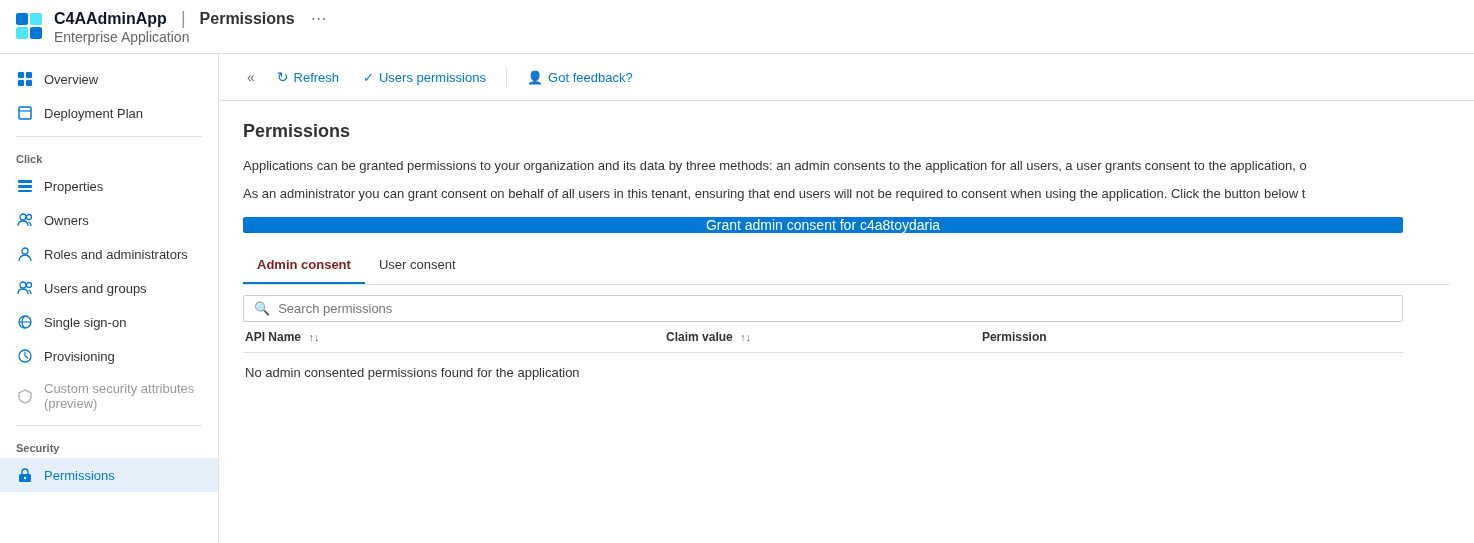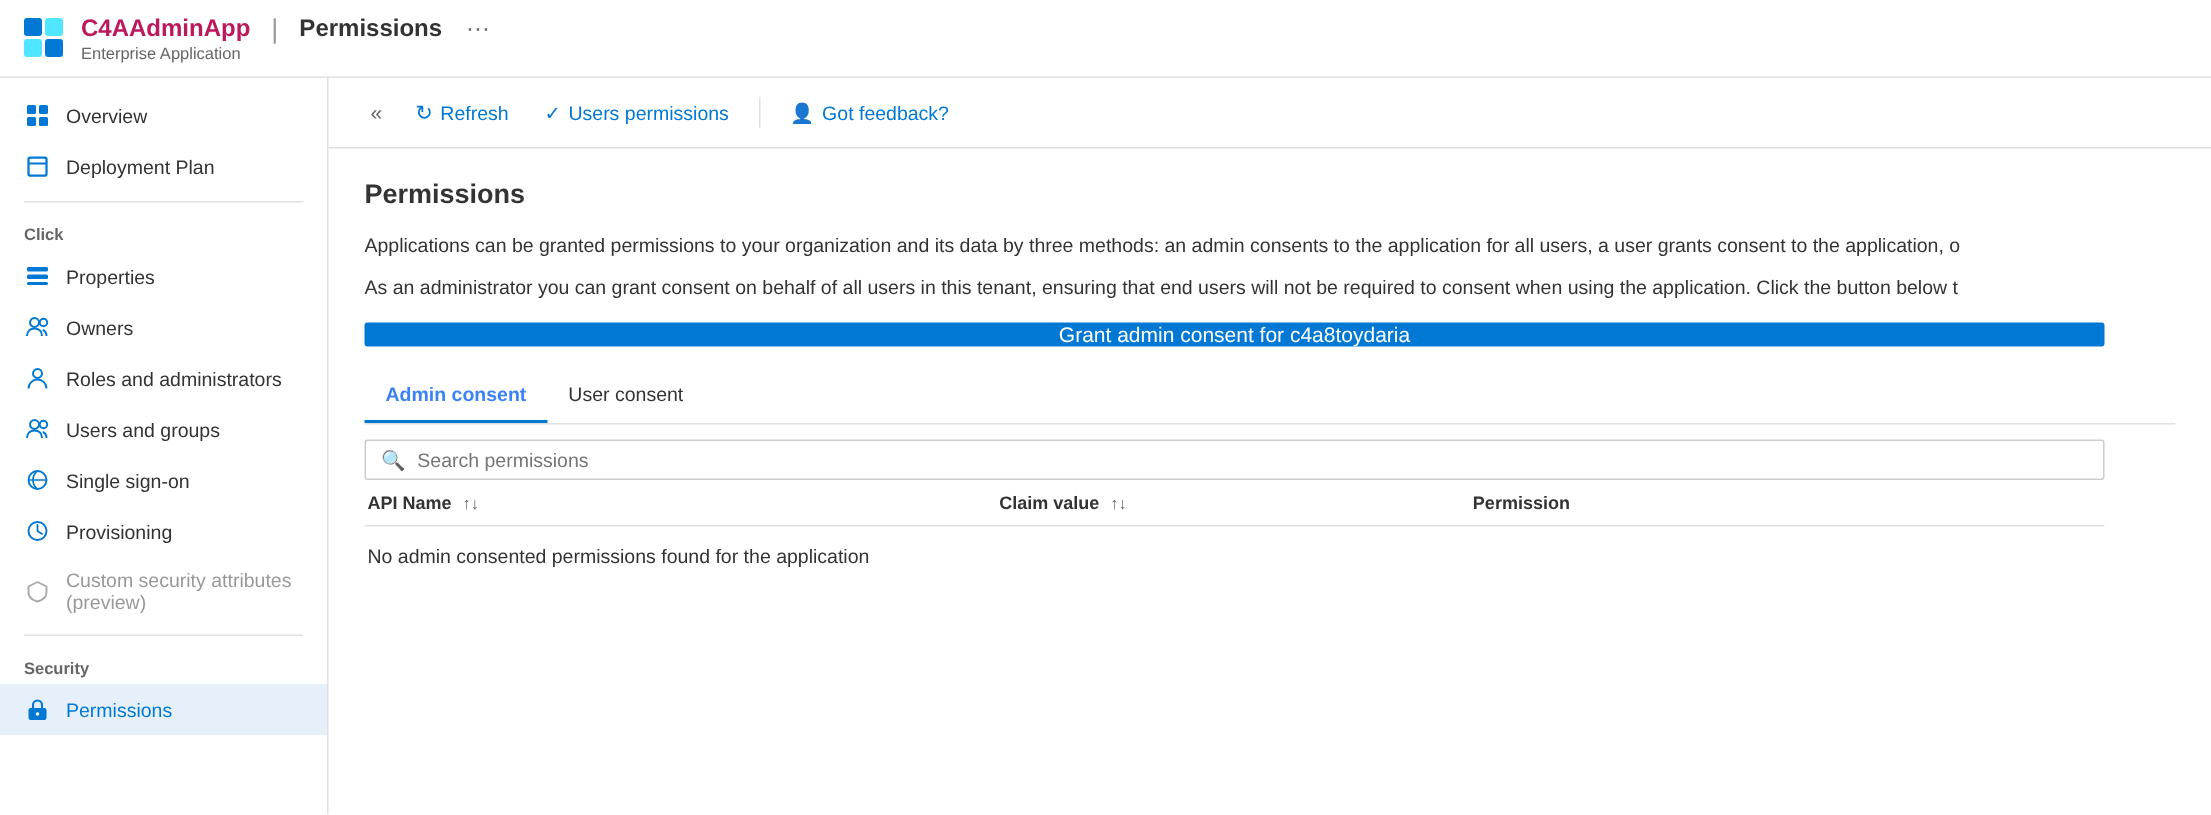--- a/index.html
+++ b/index.html
@@ -1,22 +1,22 @@
 <!DOCTYPE html>
 <html><head>
   <meta charset="utf-8">
   <style>
     * { box-sizing: border-box; margin: 0; padding: 0; }
     body { font-family: 'Segoe UI', Arial, sans-serif; font-size: 13px; color: #333; background: #fff; display: flex; flex-direction: column; height: 543px; overflow: hidden; }
 
     .header { display: flex; align-items: center; padding: 8px 16px; border-bottom: 1px solid #e0e0e0; min-height: 52px; }
     .header-logo { width: 28px; height: 28px; margin-right: 10px; flex-shrink: 0; }
     .header-title-block { display: flex; flex-direction: column; }
-    .header-app-title { font-size: 16px; font-weight: 600; color: #be185d; }
-    .header-subtitle { font-size: 11px; color: #666; }
+    .header-app-title { font-size: 16px; font-weight: 600; color: #0f172a; }
+    .header-subtitle { font-size: 14px; color: #666; }
     .header-divider { color: #999; margin: 0 8px; font-size: 18px; }
     .header-page-title { font-size: 16px; font-weight: 600; }
     .header-more { color: #666; margin-left: 10px; font-size: 16px; cursor: pointer; }
 
     .main-layout { display: flex; flex: 1; overflow: hidden; }
 
     .sidebar { width: 219px; border-right: 1px solid #e0e0e0; overflow-y: auto; flex-shrink: 0; padding: 8px 0; }
     .sidebar-item { display: flex; align-items: center; padding: 8px 16px; cursor: pointer; color: #333; font-size: 13px; }
     .sidebar-item.active { background: #e5f0fb; color: #0078d4; }
     .sidebar-item .icon { width: 18px; height: 18px; margin-right: 10px; flex-shrink: 0; display: flex; align-items: center; justify-content: center; }
@@ -32,21 +32,21 @@
     .collapse-btn { display: flex; align-items: center; padding: 5px 8px; border: none; background: none; color: #666; cursor: pointer; font-size: 14px; border-radius: 2px; }
 
     .page-body { padding: 20px 24px; }
     .page-heading { font-size: 18px; font-weight: 600; margin-bottom: 14px; }
     .page-desc { font-size: 13px; color: #333; line-height: 1.5; margin-bottom: 8px; overflow: hidden; text-overflow: ellipsis; white-space: nowrap; max-width: 1100px; }
 
     .grant-btn { display: block; width: 100%; max-width: 1160px; background: #0078d4; color: #fff; border: none; border-radius: 2px; font-size: 14px; font-weight: 500; cursor: pointer; margin: 14px 0; text-align: center; }
 
     .tabs { display: flex; border-bottom: 1px solid #e0e0e0; margin-bottom: 10px; }
     .tab { padding: 10px 14px; cursor: pointer; font-size: 13px; color: #333; border-bottom: 2px solid transparent; }
-    .tab.active { color: #3b82f6; border-bottom: 2px solid #0078d4; font-weight: 600; }
+    .tab.active { color: #7f1d1d; border-bottom: 2px solid #0078d4; font-weight: 600; }
 
     .search-bar { display: flex; align-items: center; border: 1px solid #ccc; border-radius: 2px; padding: 5px 10px; max-width: 1160px; margin-bottom: 0; }
     .search-bar input { border: none; outline: none; font-size: 13px; color: #333; width: 100%; background: transparent; }
     .search-icon-span { color: #666; margin-right: 8px; font-size: 13px; }
 
     .table-header { display: flex; align-items: flex-end; padding: 8px 0; border-bottom: 1px solid #e0e0e0; font-size: 12px; font-weight: 600; color: #333; max-width: 1160px; }
     .col-api { flex: 2; padding-left: 2px; }
     .col-claim { flex: 1.5; }
     .col-perm { flex: 2; }
     .sort-icon { display: inline-block; color: #666; font-size: 11px; margin-left: 4px; cursor: pointer; }

